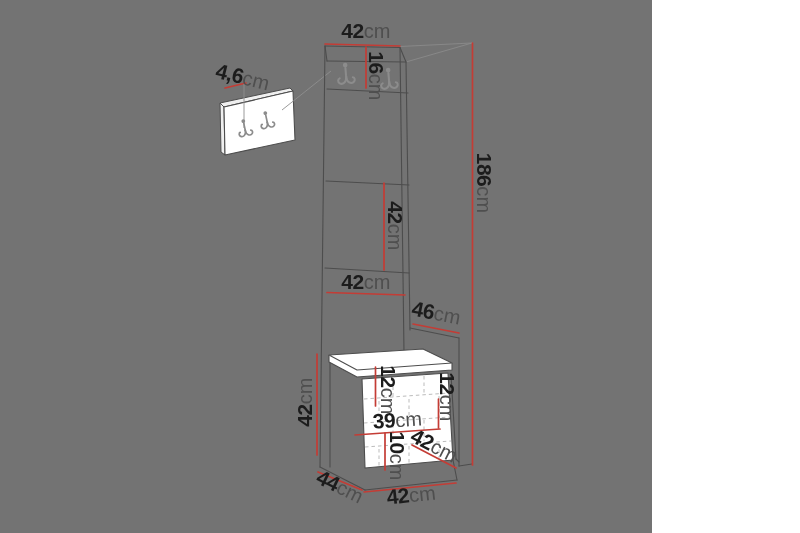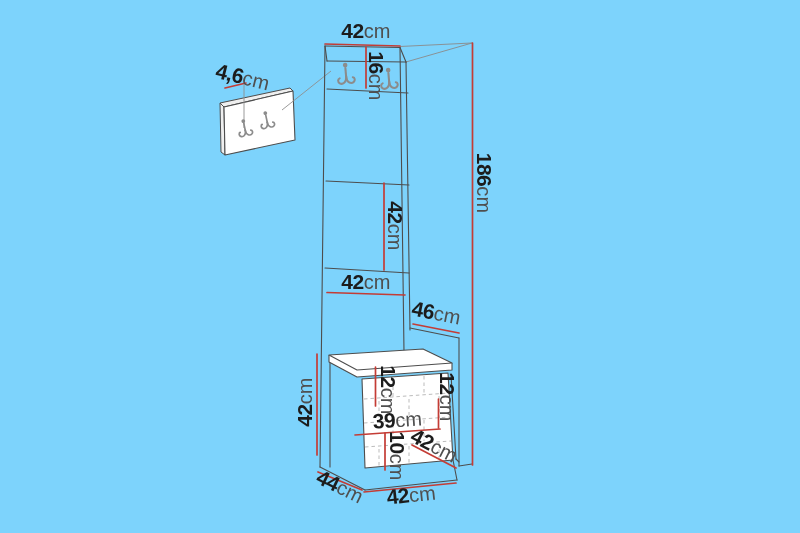--- a/index.html
+++ b/index.html
@@ -1,16 +1,16 @@
 <!DOCTYPE html>
 <html><head>
 <meta charset="utf-8">
 <style>
   html,body{margin:0;padding:0;background:#ffffff;}
-  #stage{position:relative;width:800px;height:533px;background:#7dd3fc;overflow:hidden;
+  #stage{position:relative;width:652px;height:533px;background:#737373;overflow:hidden;
          font-family:"Liberation Sans",sans-serif;}
   svg{position:absolute;left:0;top:0;}
   .outline{fill:none;stroke:#4d4d4d;stroke-width:1.1;stroke-linejoin:round;stroke-linecap:round;}
   .outline-light{fill:none;stroke:#8a8a8a;stroke-width:0.9;stroke-linecap:round;}
   .face{fill:#ffffff;stroke:#4d4d4d;stroke-width:1.1;stroke-linejoin:round;}
   .edgeface{fill:#efefef;stroke:#4d4d4d;stroke-width:1;stroke-linejoin:round;}
   .quilt{fill:none;stroke:#b3b3b3;stroke-width:0.9;stroke-dasharray:3.5,3;}
   .dim{fill:none;stroke:#c43c35;stroke-width:1.7;stroke-linecap:round;}
   .leader{fill:none;stroke:#8f8f8f;stroke-width:0.9;}
   .hookline{fill:none;stroke:#8c8c8c;stroke-width:1.25;stroke-linecap:round;}

